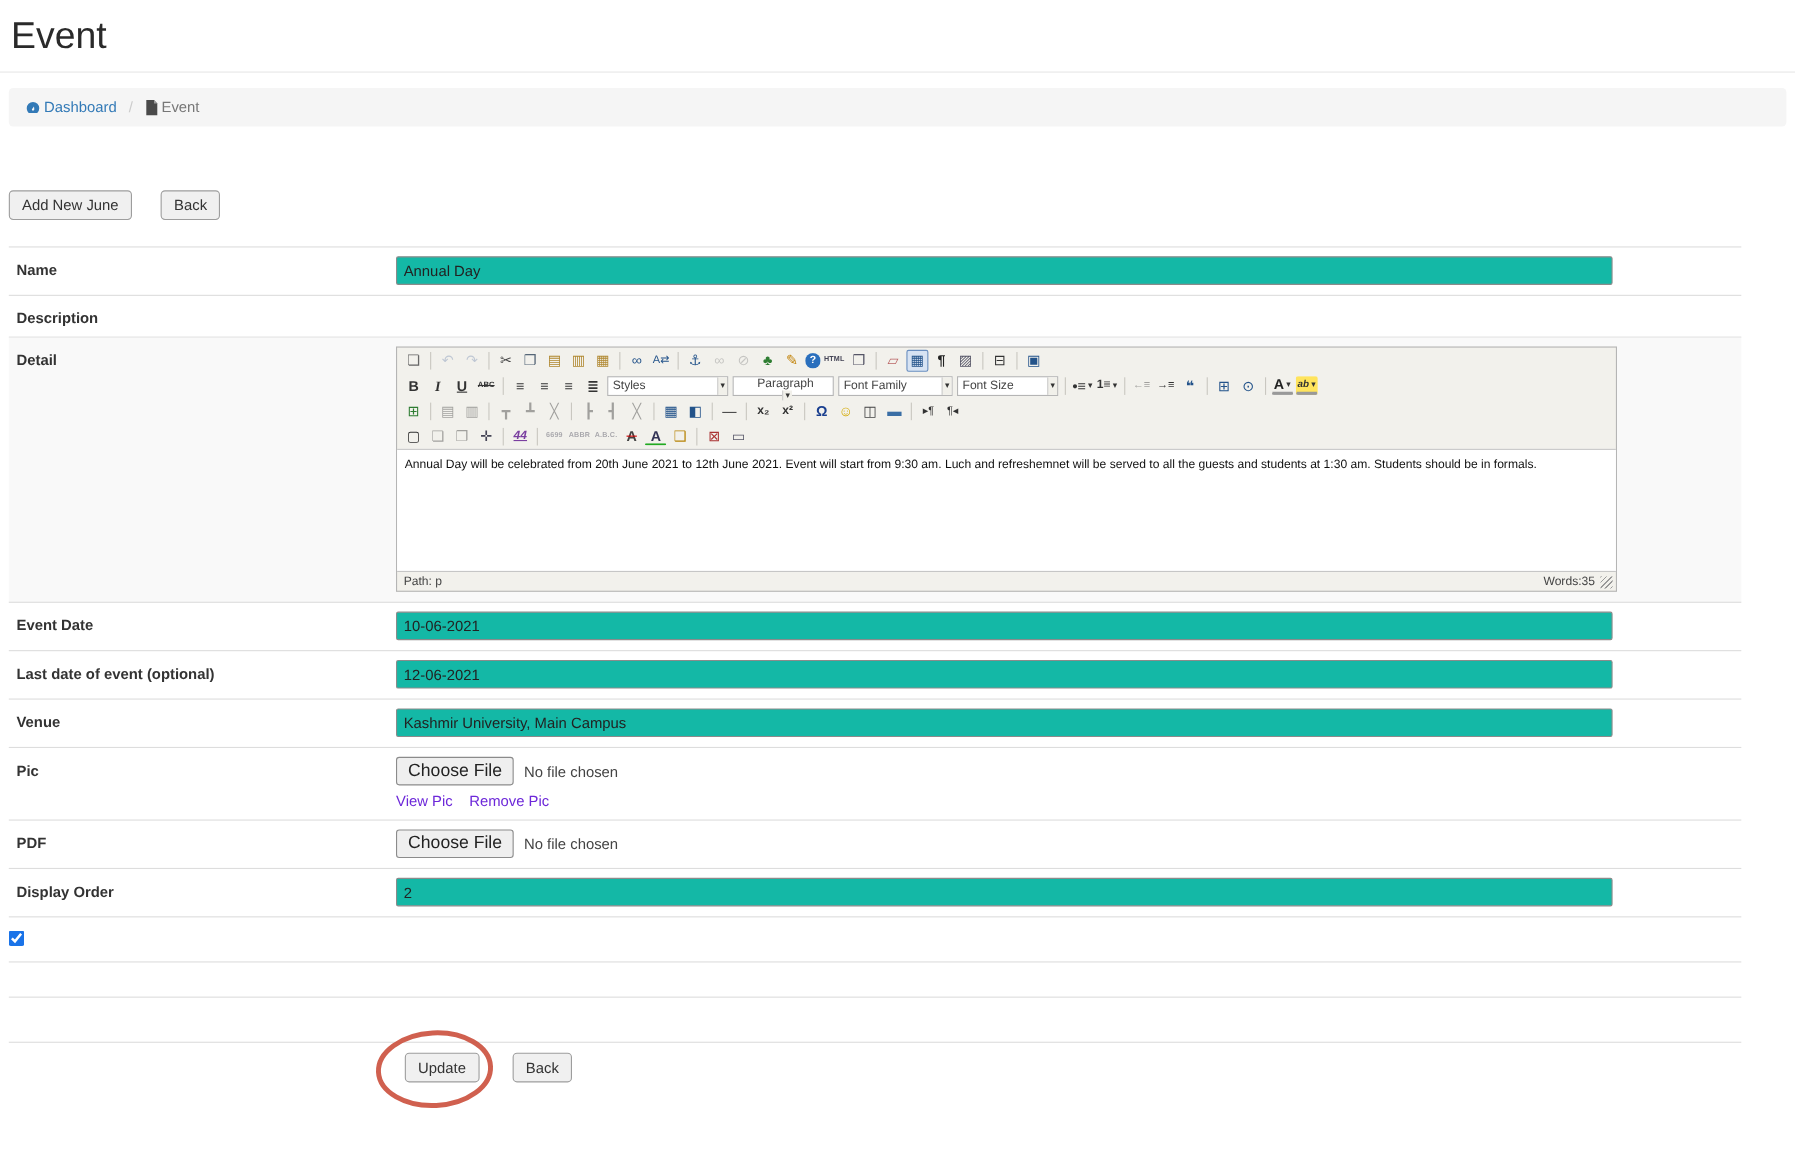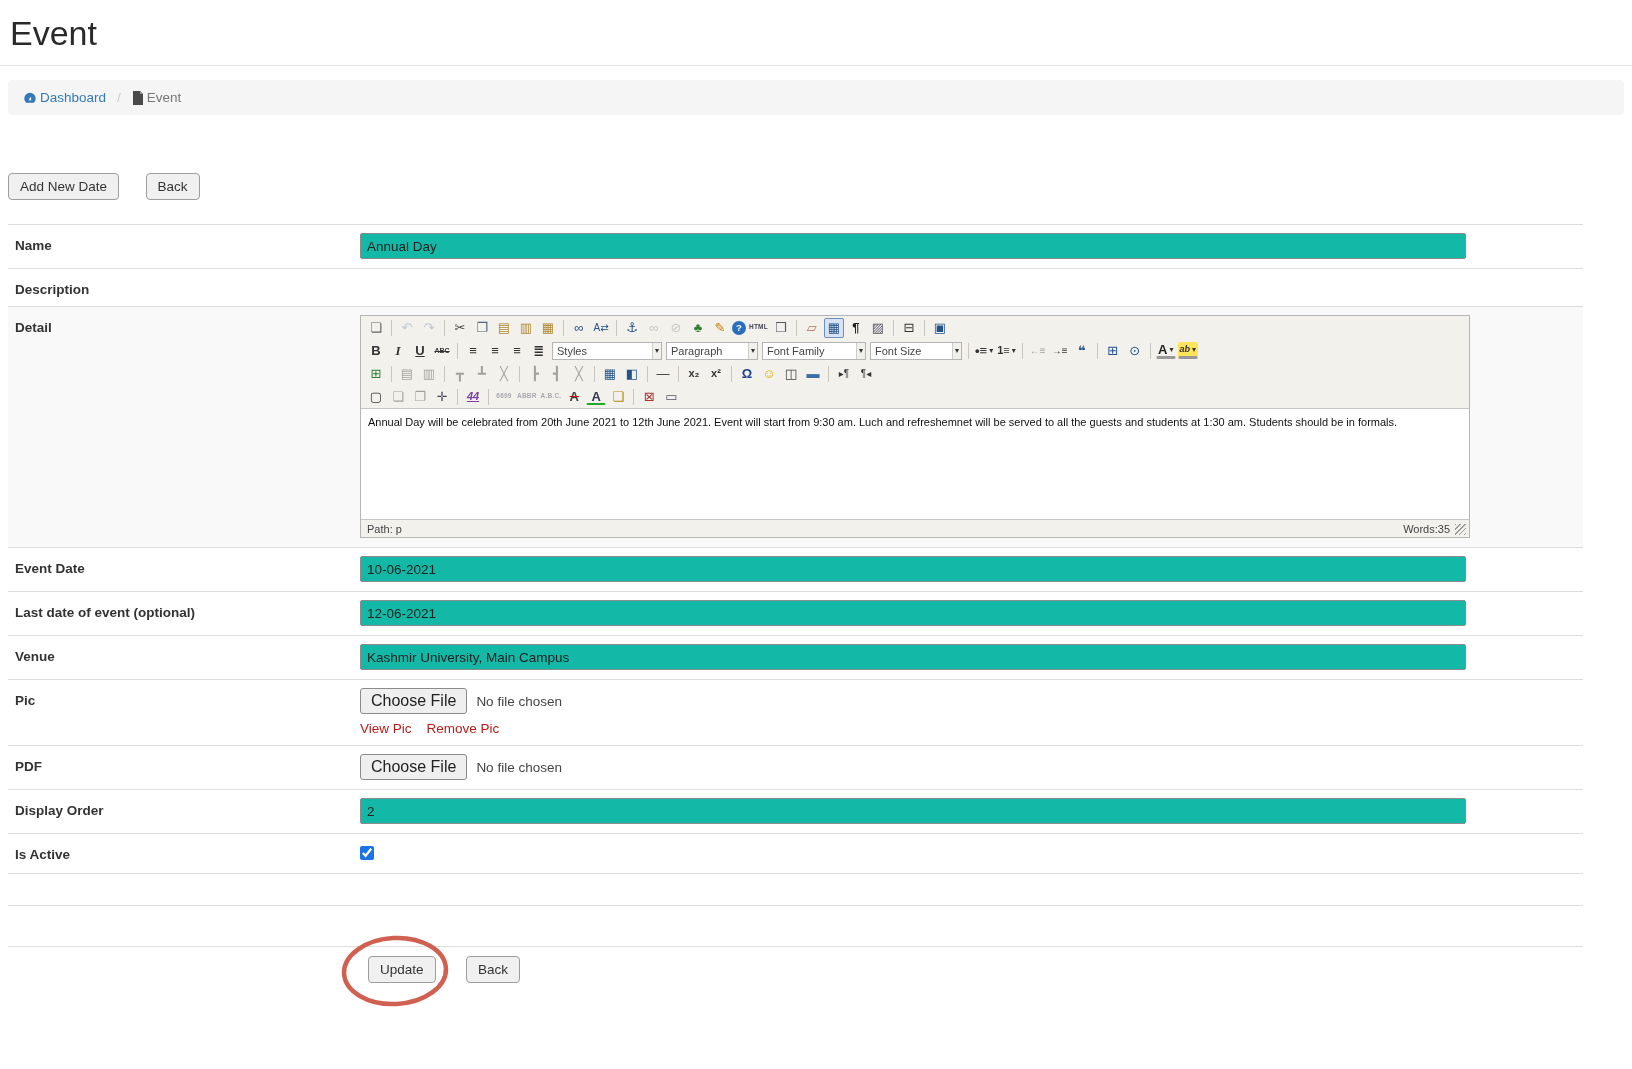--- a/index.html
+++ b/index.html
@@ -62,21 +62,21 @@
                font-size:11px; color:#444; padding:0 3px 0 6px; }
   .status-right { display:flex; align-items:flex-end; gap:5px; }
   .grip { width:11px; height:11px; background:repeating-linear-gradient(135deg,#999 0 1px,transparent 1px 3.4px); }
 
   
   .file-row { display:flex; align-items:center; }
   .file-btn { font-size:16px; padding:3px 10px; border:1px solid #8b8b8b; border-radius:3px;
               background:#efefef; color:#222; font-family:inherit; cursor:pointer; }
   .file-text { font-size:13.5px; color:#444; margin-left:9px; }
   .pic-links { margin-top:7px; display:flex; gap:15px; }
-  .pic-links a { color:#b91c1c; font-size:13.5px; text-decoration:none; }
+  .pic-links a { color:#6d28d9; font-size:13.5px; text-decoration:none; }
   input[type=checkbox] { width:14px; height:14px; accent-color:#1a73e8; margin:4px 0 0; }
 
   .footer-bar { margin:40px 41px 0 0; border-top:1px solid #ddd; padding:9px 0 40px 360px; }
   .update-wrap { position:relative; display:inline-block; }
   .annotation-svg { position:absolute; left:-28px; top:-23px; width:110px; height:76px; pointer-events:none; }
   .footer-bar .btn + * , .update-wrap + .btn { margin-left:26px; }
 </style>
 </head>
 <body>
 
@@ -96,21 +96,21 @@
     <span class="crumb-current">
       <svg width="12" height="14" viewBox="0 0 12 14">
           <path fill="#4a4a4a" d="M1 0h7l3 3v11H1z"></path>
           <path fill="#9a9a9a" d="M8 0l3 3H8z"></path>
         </svg>
       <span>Event</span>
     </span>
   </div>
 
   <div class="top-actions">
-    <button class="btn">Add New Date</button>
+    <button class="btn">Add New June</button>
     <button class="btn">Back</button>
   </div>
 
   <div class="form-table">
 
     <div class="frow">
       <div class="flabel">Name</div>
       <div><input class="tin" type="text" value="Annual Day" style=""></div>
     </div>
 
@@ -162,21 +162,21 @@
               <span class="tbtn strike">ABC</span>
               <span class="tsep"></span>
               <span class="tbtn b">≡</span>
               <span class="tbtn b">≡</span>
               <span class="tbtn b">≡</span>
               <span class="tbtn b">≣</span>
               <span class="tdd" style="width: 110px;">
                 <span>Styles</span>
                 <span class="tdd-a">▾</span>
               </span>
-              <span class="tdd" style="width: 92px;">
+              <span class="tdd" style="width: 92px; flex-direction: column;">
                 <span>Paragraph</span>
                 <span class="tdd-a">▾</span>
               </span>
               <span class="tdd" style="width: 104px;">
                 <span>Font Family</span>
                 <span class="tdd-a">▾</span>
               </span>
               <span class="tdd" style="width: 92px;">
                 <span>Font Size</span>
                 <span class="tdd-a">▾</span>
@@ -291,21 +291,20 @@
         <span class="file-text">No file chosen</span>
       </div>
     </div>
 
     <div class="frow">
       <div class="flabel">Display Order</div>
       <div><input class="tin" type="text" value="2" style=""></div>
     </div>
 
     <div class="frow">
-      <div class="flabel">Is Active</div>
       <div><input type="checkbox" checked="checked" style=""></div>
     </div>
 
     <div class="frow" style="height:32px">
       <div></div>
         <div></div>
     </div>
   </div>
 
   <div class="footer-bar">

